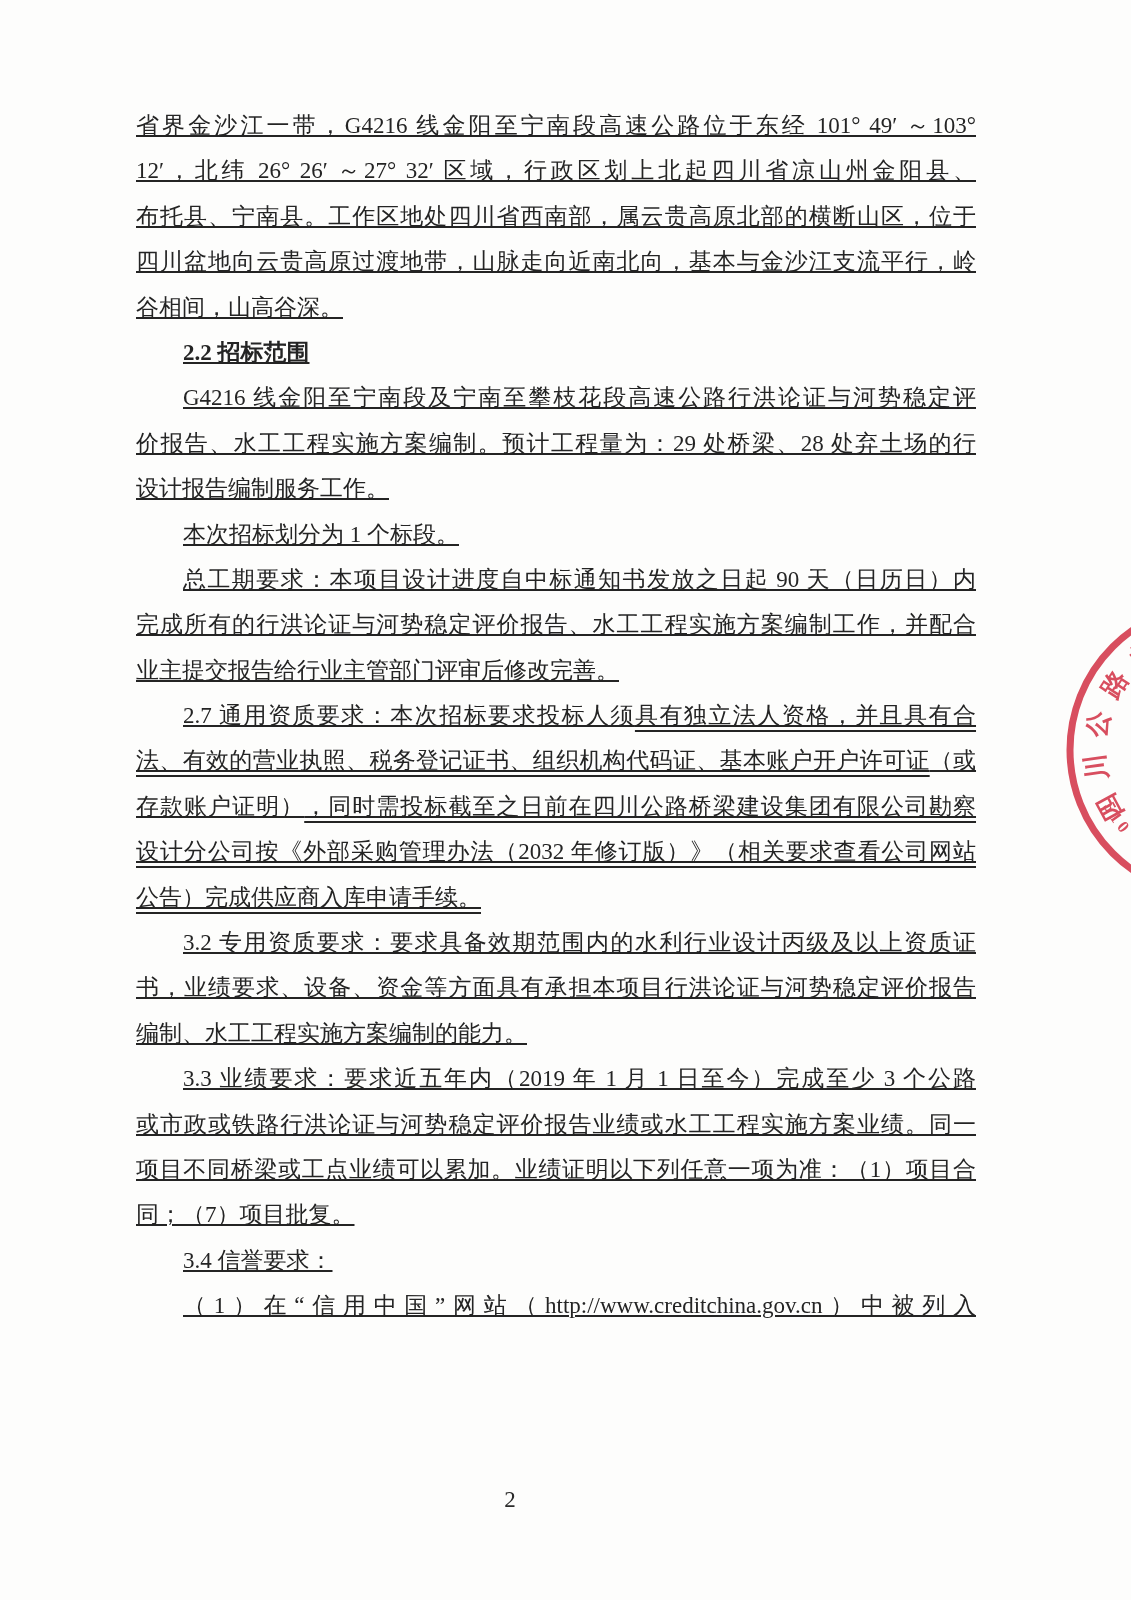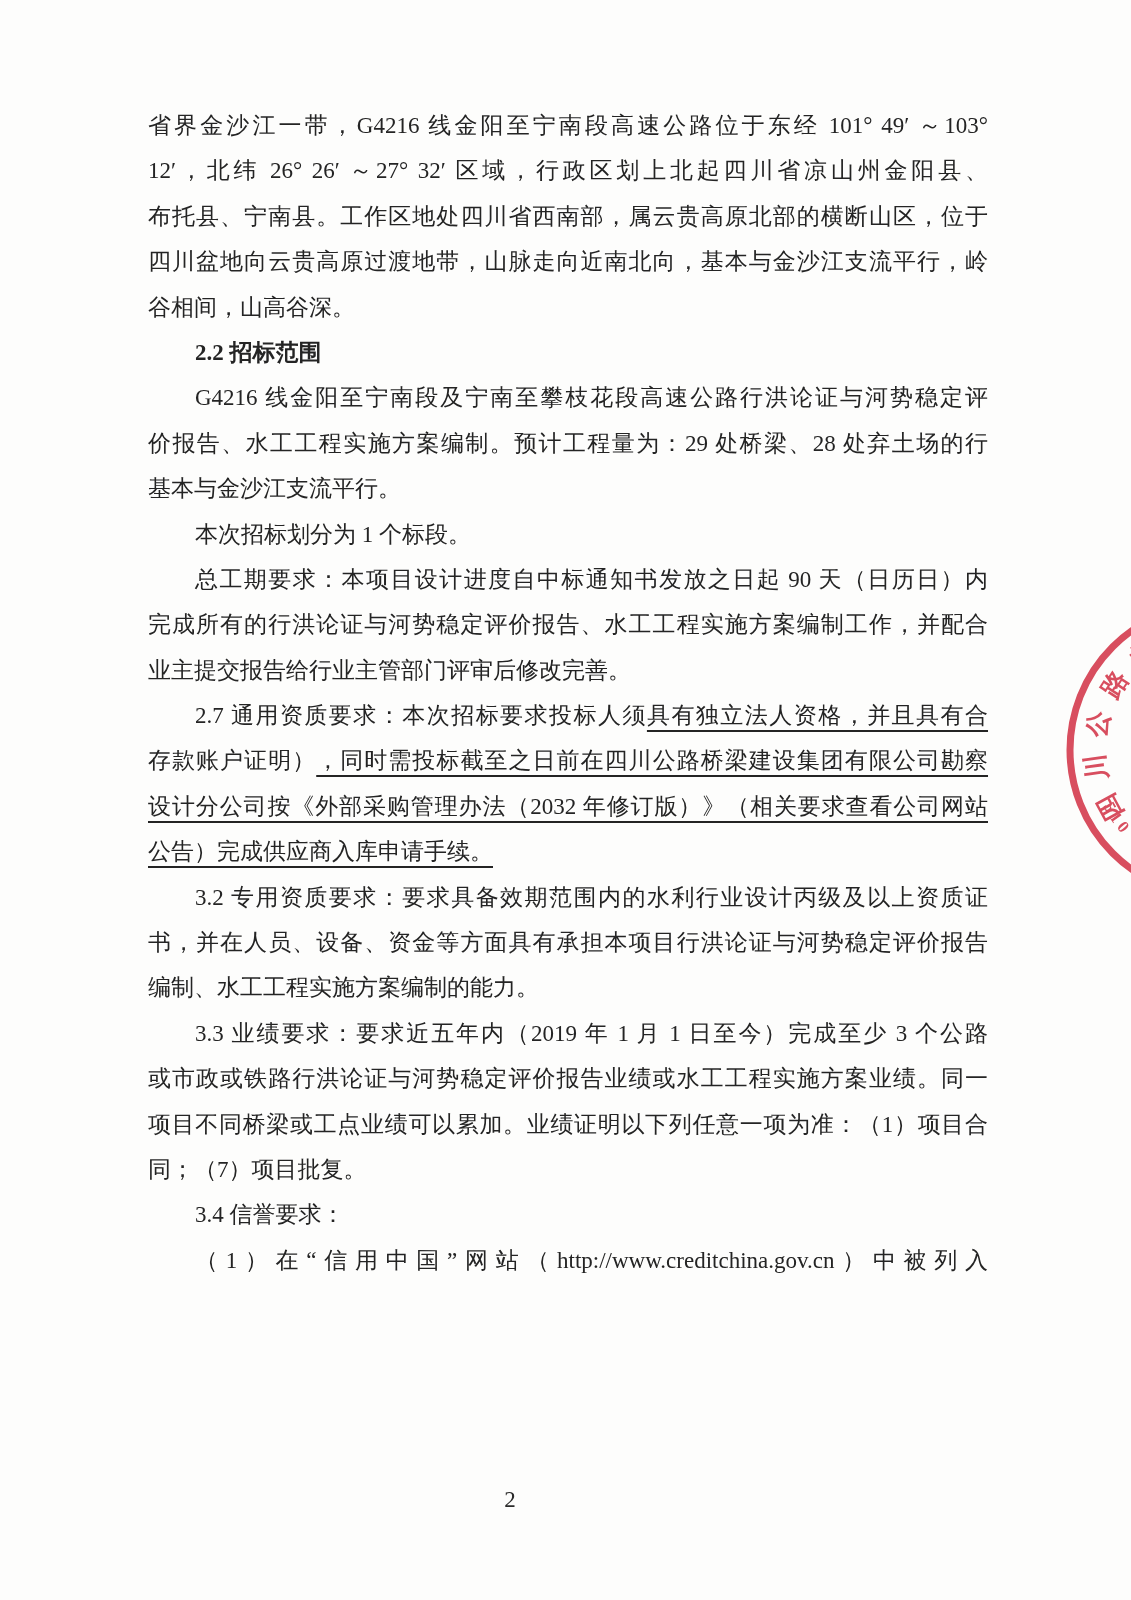--- a/index.html
+++ b/index.html
@@ -7,21 +7,21 @@
     width: 1131px; height: 1600px;
     background: #fdfdfc;
     position: relative;
     overflow: hidden;
     font-family: "Liberation Serif", "DejaVu Serif", serif;
     color: #242424;
   }
   .page { position: absolute; inset: 0; }
   .text-block {
     position: absolute;
-    left: 148px; top: 103px; width: 840px;
+    left: 136px; top: 103px; width: 840px; text-decoration: underline;
   }
   .line {
     height: 45.4px;
     line-height: 45.4px;
     font-size: 23px;
     white-space: pre-wrap;
   }
   .line.just { text-align: justify; text-align-last: justify; }
   .line.indent { padding-left: 47px; }
   .line.bold { font-weight: bold; }
@@ -56,31 +56,32 @@
 
   <div class="text-block" id="text-block">
       <div class="line just"><span>省界金沙江一带，G4216 线金阳至宁南段高速公路位于东经 101° 49′ ～103°</span></div>
       <div class="line just"><span>12′，北纬 26° 26′ ～27° 32′ 区域，行政区划上北起四川省凉山州金阳县、</span></div>
       <div class="line just"><span>布托县、宁南县。工作区地处四川省西南部，属云贵高原北部的横断山区，位于</span></div>
       <div class="line just"><span>四川盆地向云贵高原过渡地带，山脉走向近南北向，基本与金沙江支流平行，岭</span></div>
       <div class="line"><span>谷相间，山高谷深。</span></div>
       <div class="line indent bold"><span>2.2 招标范围</span></div>
       <div class="line indent just"><span>G4216 线金阳至宁南段及宁南至攀枝花段高速公路行洪论证与河势稳定评</span></div>
       <div class="line just"><span>价报告、水工工程实施方案编制。预计工程量为：29 处桥梁、28 处弃土场的行</span></div>
-      <div class="line"><span>基本与金沙江支流平行。</span></div>
+      <div class="line"><span>设计报告编制服务工作。</span></div>
       <div class="line indent"><span>本次招标划分为 1 个标段。</span></div>
       <div class="line indent just"><span>总工期要求：本项目设计进度自中标通知书发放之日起 90 天（日历日）内</span></div>
       <div class="line just"><span>完成所有的行洪论证与河势稳定评价报告、水工工程实施方案编制工作，并配合</span></div>
       <div class="line"><span>业主提交报告给行业主管部门评审后修改完善。</span></div>
       <div class="line indent just"><span>2.7 通用资质要求：本次招标要求投标人须</span><span class="u">具有独立法人资格，并且具有合</span></div>
+      <div class="line just"><span class="u">法、有效的营业执照、税务登记证书、组织机构代码证、基本账户开户许可证</span><span>（或</span></div>
       <div class="line just"><span>存款账户证明）</span><span class="u">，同时需投标截至之日前在四川公路桥梁建设集团有限公司勘察</span></div>
       <div class="line just"><span class="u">设计分公司按《外部采购管理办法（2032 年修订版）》（相关要求查看公司网站</span></div>
       <div class="line"><span class="u">公告）完成供应商入库申请手续。</span></div>
       <div class="line indent just"><span>3.2 专用资质要求：要求具备效期范围内的水利行业设计丙级及以上资质证</span></div>
-      <div class="line just"><span>书，并在人员、设备、资金等方面具有承担本项目行洪论证与河势稳定评价报告</span></div>
+      <div class="line just"><span>书，业绩要求、设备、资金等方面具有承担本项目行洪论证与河势稳定评价报告</span></div>
       <div class="line"><span>编制、水工工程实施方案编制的能力。</span></div>
       <div class="line indent just"><span>3.3 业绩要求：要求近五年内（2019 年 1 月 1 日至今）完成至少 3 个公路</span></div>
       <div class="line just"><span>或市政或铁路行洪论证与河势稳定评价报告业绩或水工工程实施方案业绩。同一</span></div>
       <div class="line just"><span>项目不同桥梁或工点业绩可以累加。业绩证明以下列任意一项为准：（1）项目合</span></div>
       <div class="line"><span>同；（7）项目批复。</span></div>
       <div class="line indent"><span>3.4 信誉要求：</span></div>
       <div class="line indent just"><span>（1）在“信用中国”网站（http://www.creditchina.gov.cn）中被列入</span></div>
     </div>
 
   <svg class="seal" viewBox="0 0 320 320" xmlns="http://www.w3.org/2000/svg">

